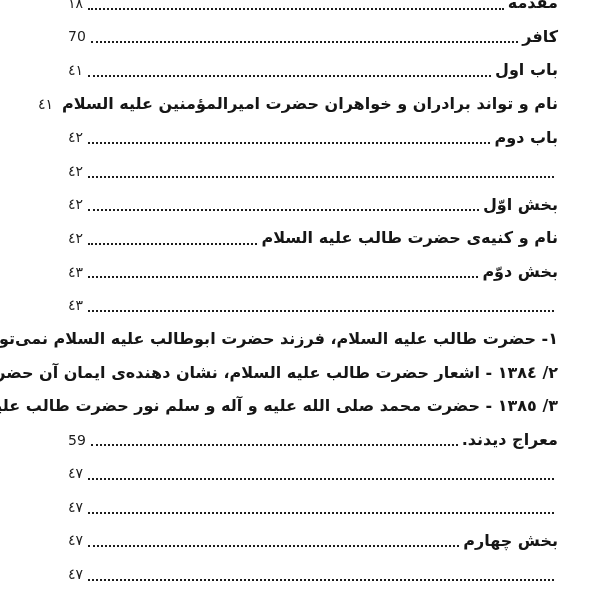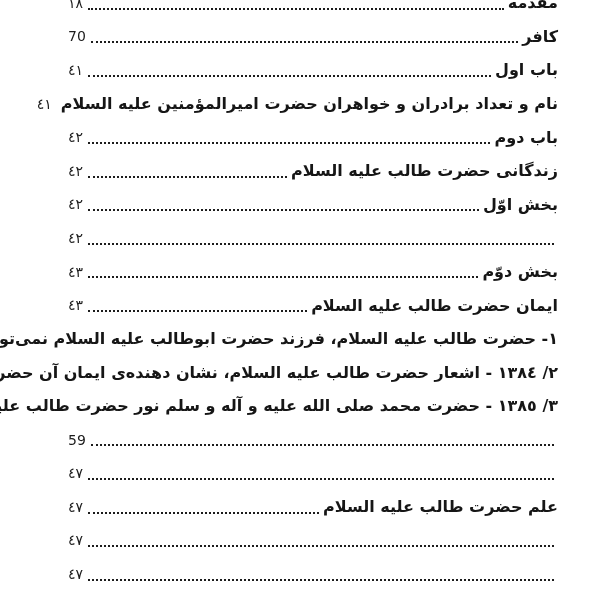--- a/index.html
+++ b/index.html
@@ -69,56 +69,55 @@
     <span class="pagenum">70</span>
   </div>
 
   <div class="row">
     <span class="title">باب اول</span>
     <span class="leader"></span>
     <span class="pagenum">٤١</span>
   </div>
 
   <div class="row">
-    <span class="title">نام و تعداد برادران و خواهران حضرت امیرالمؤمنین علیه السلام</span>
+    <span class="title">نام و تواند برادران و خواهران حضرت امیرالمؤمنین علیه السلام</span>
     <span class="leader"></span>
     <span class="pagenum">٤١</span>
   </div>
 
   <div class="row">
     <span class="title">باب دوم</span>
     <span class="leader"></span>
     <span class="pagenum">٤٢</span>
   </div>
 
   <div class="row">
-    <span class="title">زندگانی حضرت طالب علیه السلام</span>
     <span class="leader"></span>
     <span class="pagenum">٤٢</span>
   </div>
 
   <div class="row">
     <span class="title">بخش اوّل</span>
     <span class="leader"></span>
     <span class="pagenum">٤٢</span>
   </div>
 
   <div class="row">
+    <span class="title">نام و کنیه‌ی حضرت طالب علیه السلام</span>
     <span class="leader"></span>
     <span class="pagenum">٤٢</span>
   </div>
 
   <div class="row">
     <span class="title">بخش دوّم</span>
     <span class="leader"></span>
     <span class="pagenum">٤٣</span>
   </div>
 
   <div class="row">
-    <span class="title">ایمان حضرت طالب علیه السلام</span>
     <span class="leader"></span>
     <span class="pagenum">٤٣</span>
   </div>
 
   <div class="row">
     <span class="title">١- حضرت طالب علیه السلام، فرزند حضرت ابوطالب علیه السلام نمی‌تواند کافر باشد.</span>
     <span class="leader no-dots"></span>
 
   </div>
 
@@ -128,36 +127,37 @@
 
   </div>
 
   <div class="row">
     <span class="title">٣/ ١٣٨٥ - حضرت محمد صلی الله علیه و آله و سلم نور حضرت طالب علیه السلام را در</span>
     <span class="leader no-dots"></span>
 
   </div>
 
   <div class="row">
+    <span class="title">معراج دیدند.</span>
     <span class="leader"></span>
     <span class="pagenum">59</span>
   </div>
 
   <div class="row">
     <span class="leader"></span>
     <span class="pagenum">٤٧</span>
   </div>
 
   <div class="row">
-    <span class="title">علم حضرت طالب علیه السلام</span>
     <span class="leader"></span>
     <span class="pagenum">٤٧</span>
   </div>
 
   <div class="row">
+    <span class="title">بخش چهارم</span>
     <span class="leader"></span>
     <span class="pagenum">٤٧</span>
   </div>
 
   <div class="row">
     <span class="leader"></span>
     <span class="pagenum">٤٧</span>
   </div>
 </div>
 </div>

